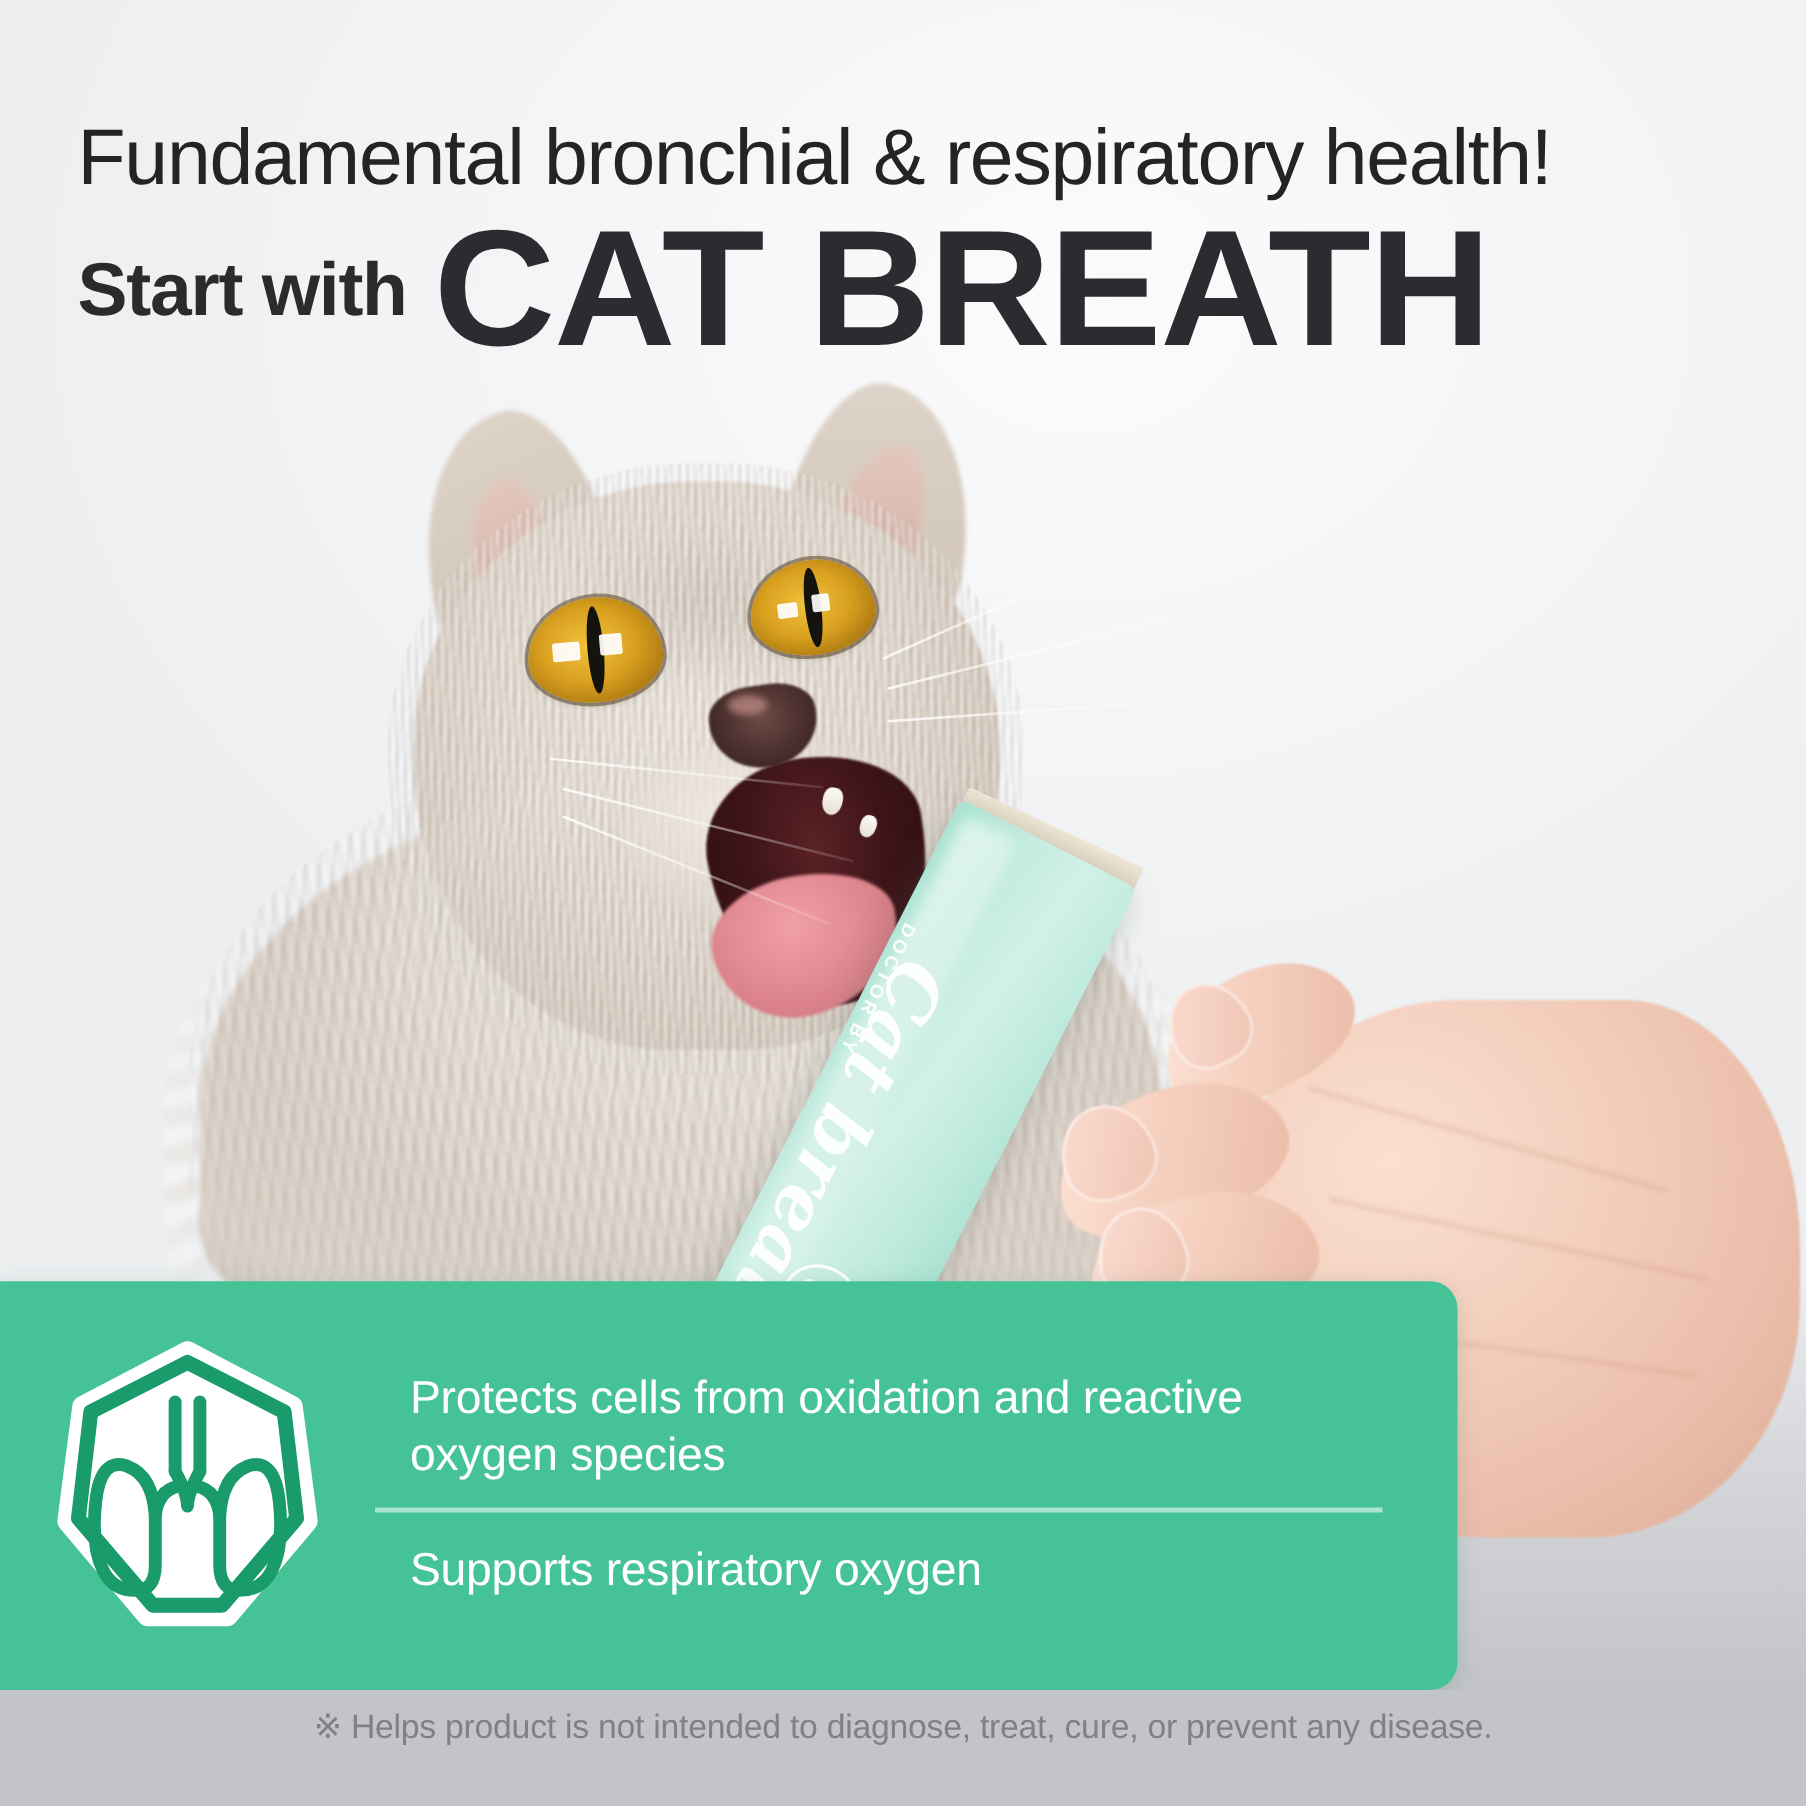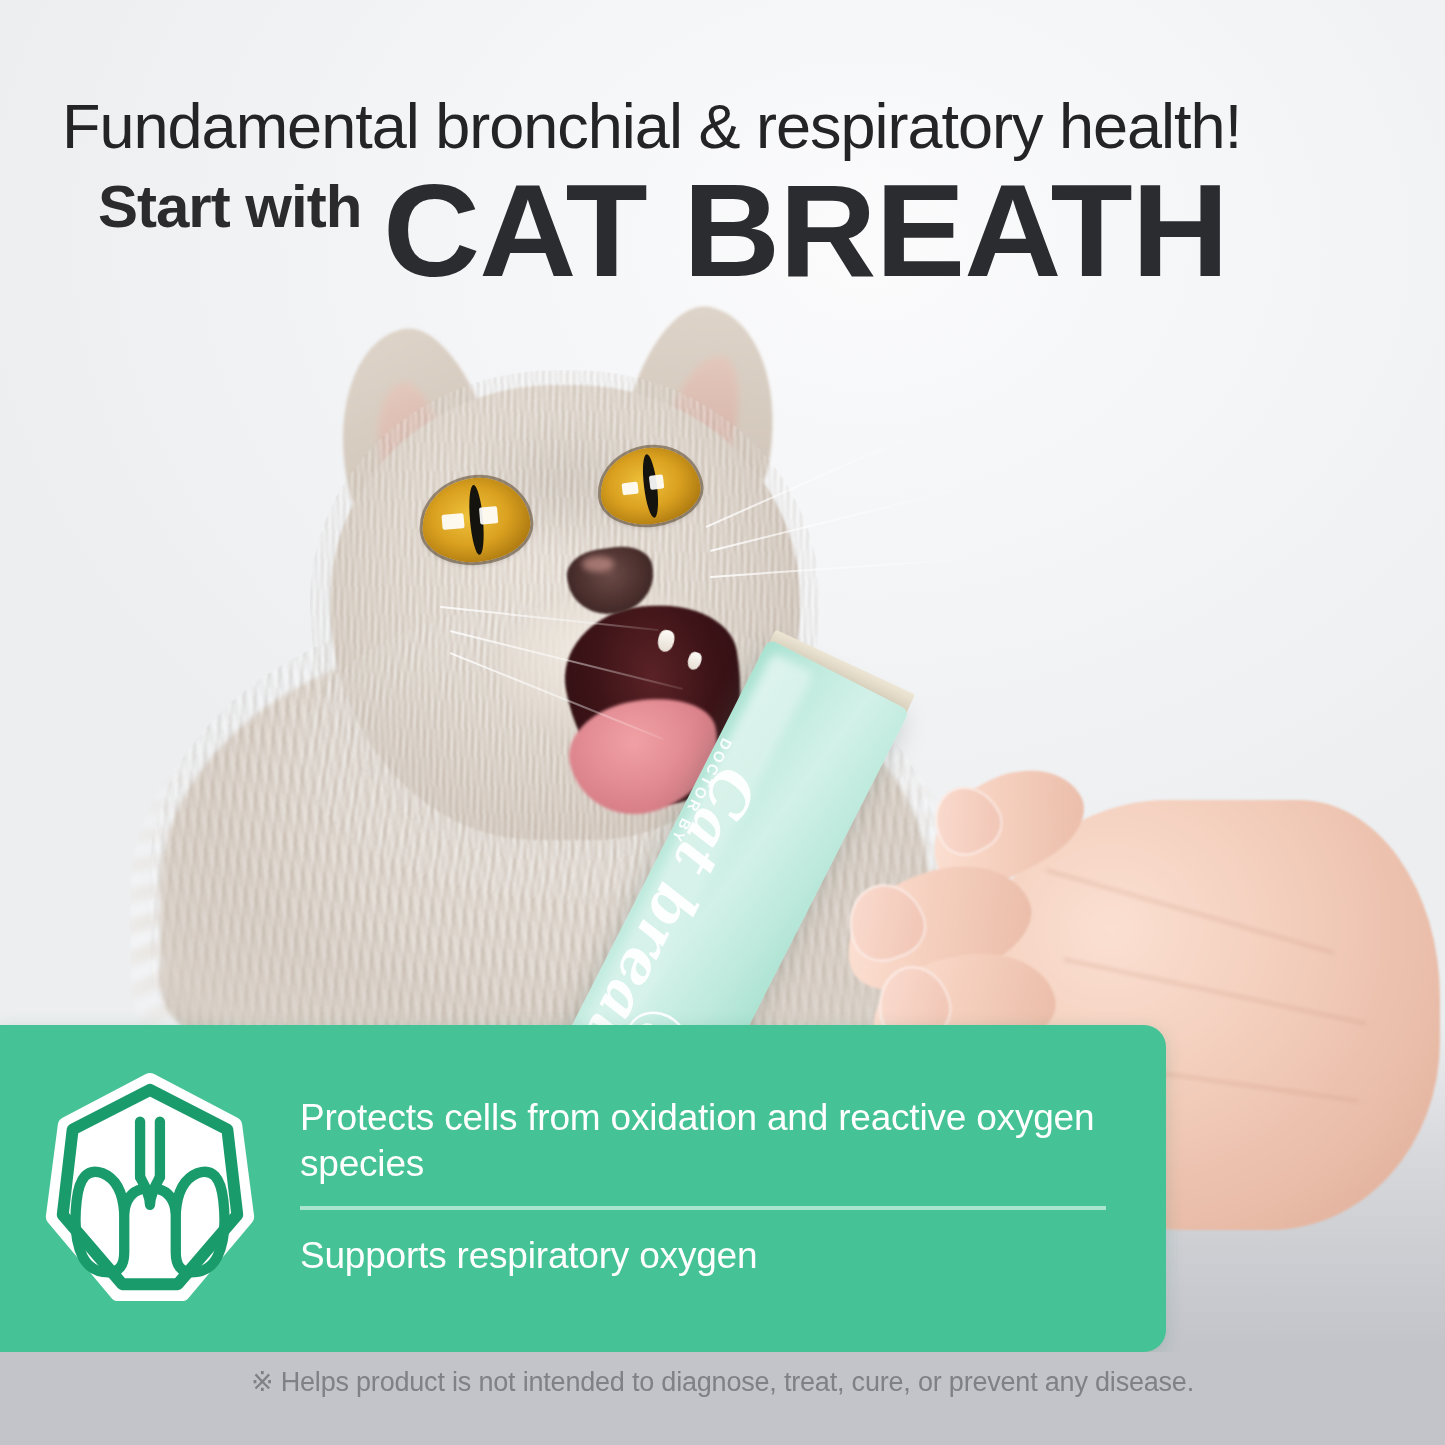--- a/index.html
+++ b/index.html
@@ -189,41 +189,41 @@
   .n2{left:48px;top:206px;width:72px;height:74px;transform:rotate(-12deg);}
   .n3{left:104px;top:26px;width:66px;height:68px;transform:rotate(-28deg);}
   .crease{position:absolute;height:3px;background:rgba(200,150,128,.35);border-radius:3px;filter:blur(2px);}
 
   
   .headline{position:absolute;left:0;top:0;width:1445px;}
   .h-line1{
     position:absolute;left:62px;top:90px;
     font-size:63px;font-weight:400;color:#242427;letter-spacing:-1px;white-space:nowrap;
   }
-  .h-line2{position:absolute;left:62px;top:172px;display:flex;align-items:flex-start;white-space:nowrap;margin-left:36px;}
+  .h-line2{position:absolute;left:62px;top:172px;display:flex;align-items:center;white-space:nowrap;}
   .h-start{font-size:60px;font-weight:700;color:#2b2b2e;letter-spacing:-1px;}
   .h-big{
     font-size:132px;font-weight:800;color:#2b2c30;letter-spacing:-1px;
     margin-left:22px;line-height:.9;
     transform:scaleX(1.02);transform-origin:left bottom;
   }
 
   
   .panel{
     position:absolute;left:0;top:1025px;width:1166px;height:327px;
     background:#45c396;border-radius:0 22px 22px 0;
     display:flex;align-items:center;
     box-shadow:0 4px 18px rgba(40,120,95,.18);
   }
   .panel-icon{width:300px;display:flex;align-items:center;justify-content:center;}
   .panel-icon svg{width:238px;height:238px;}
   .panel-list{flex:1;padding-right:60px;}
   .b-row{
     display:flex;align-items:center;
-    color:#ffffff;font-size:37px;line-height:1.24;letter-spacing:-.2px;
+    color:#ffffff;font-size:37px;line-height:1.24;letter-spacing:-.2px;margin-left:28px;
   }
   .b-row.r1{height:130px;}
   .b-row.r2{height:92px;}
   .b-row.r3{height:92px;}
   .b-div{height:2px;background:rgba(255,255,255,.55);width:100%;}
 
   
   .footer{
     position:absolute;left:0;top:1352px;width:1445px;height:93px;
     background:#c3c4c9;display:flex;align-items:flex-start;justify-content:center;

